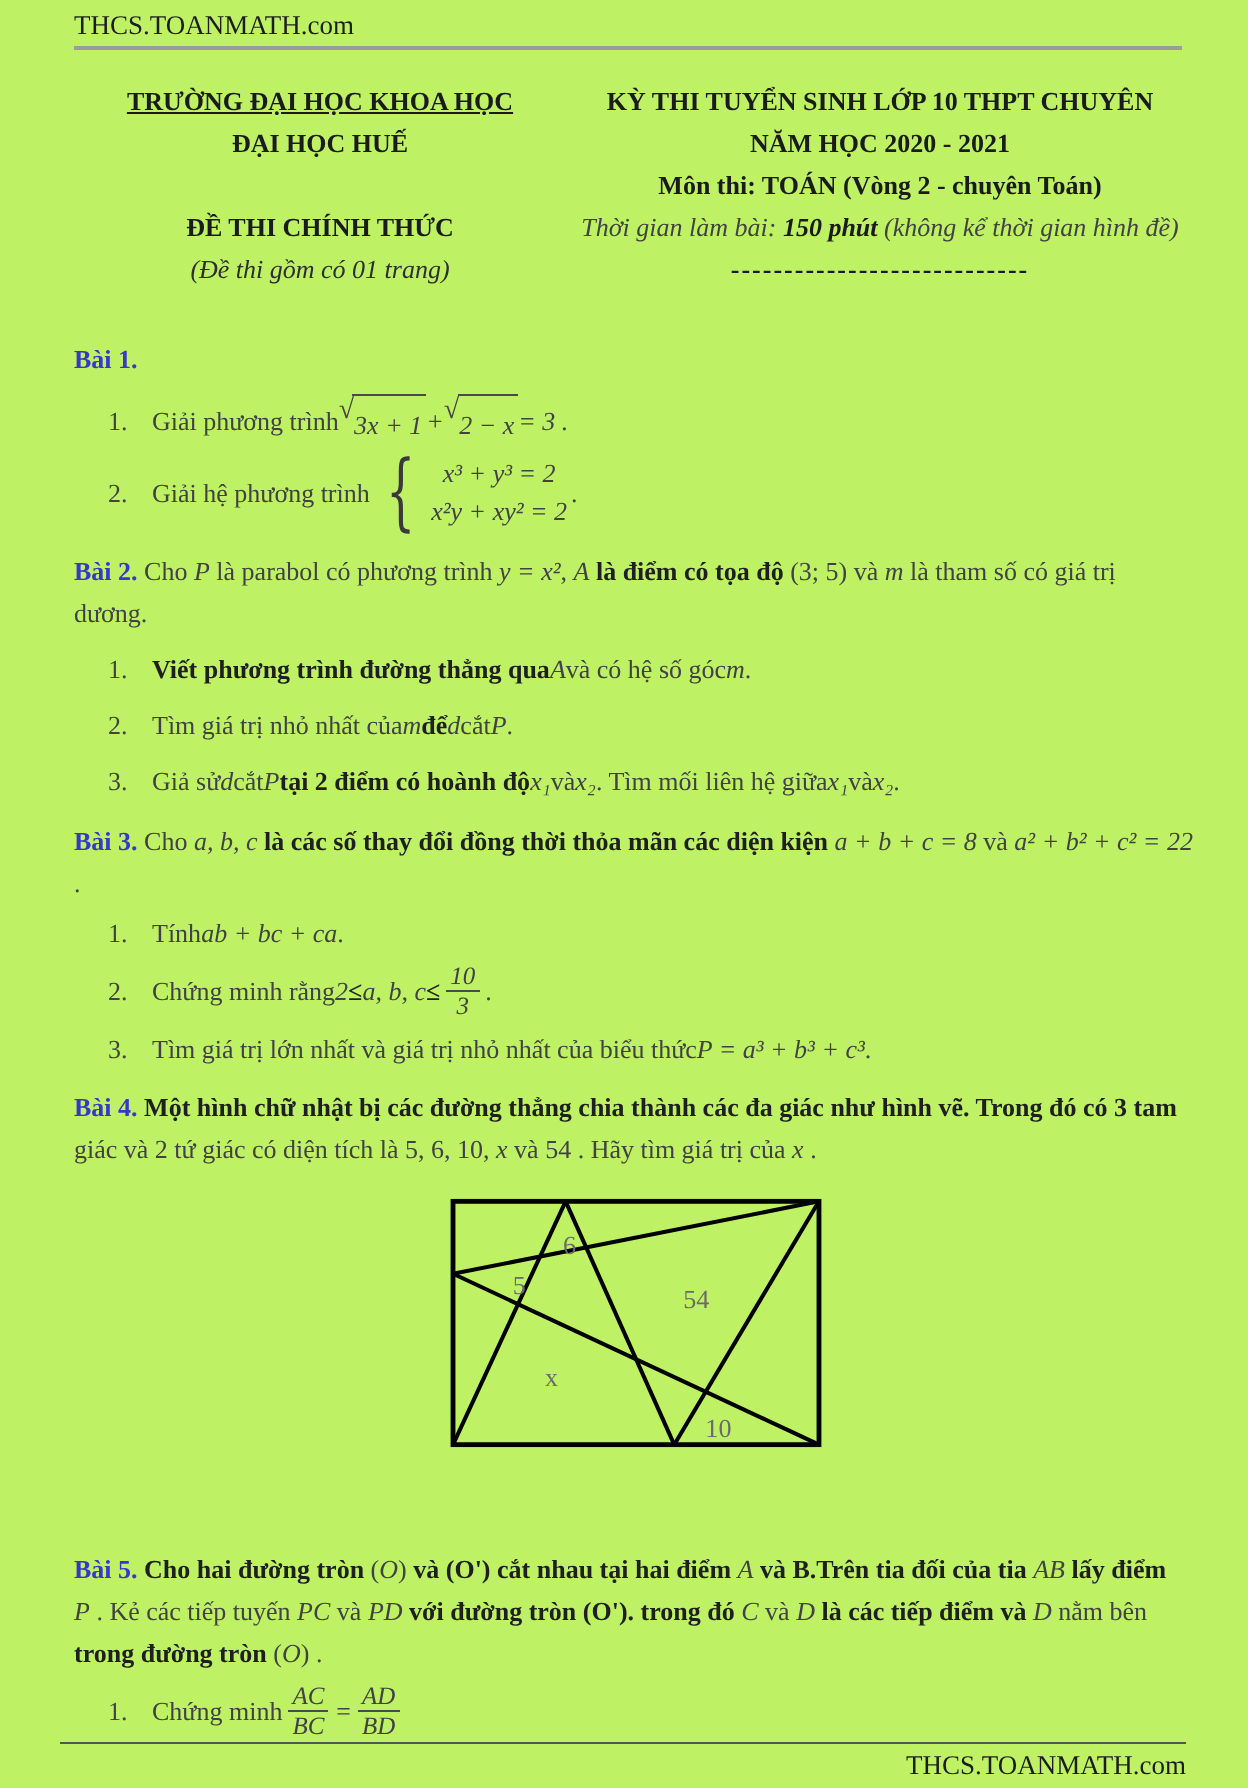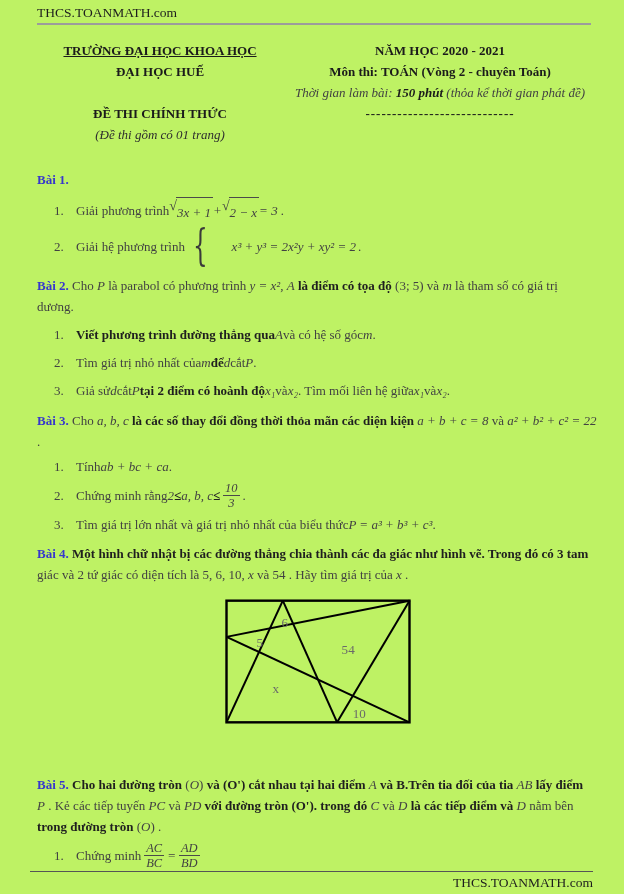--- a/index.html
+++ b/index.html
@@ -30,22 +30,22 @@
   .b{font-weight:bold;color:#1f1f1f;}
   .i{font-style:italic;}
   .bi{font-weight:bold;font-style:italic;color:#1b1b1b;}
   
   .sqrt{white-space:nowrap;display:inline-flex;align-items:flex-start;}
   .radical{display:inline-block;font-size:14px;line-height:17px;}
   .radicand{border-top:1px solid #4a4a4a;font-style:italic;padding:4px 2px 0 1px;margin-left:-1px;}
   .sys{display:inline-flex;align-items:center;vertical-align:middle;margin:0 2px;}
   .brace{font-size:42px;font-weight:200;line-height:38px;color:#3a3a3a;
     font-family:"DejaVu Serif",serif;transform:scaleX(.55);display:inline-block;}
-  .rows{display:inline-flex;flex-direction:row;align-items:center;
-    font-style:italic;line-height:19px;margin-left:18px;}
+  .rows{display:inline-flex;flex-direction:column;align-items:center;
+    font-style:italic;line-height:19px;margin-left:2px;}
   .frac{display:inline-flex;flex-direction:column;align-items:center;vertical-align:middle;
     font-style:italic;line-height:14px;font-size:12.5px;margin:0 3px;}
   .frac .num{border-bottom:1px solid #4a4a4a;padding:0 2px;}
   
   #b1-head{margin-top:24px;}
   #b1-i1{margin-top:7px;}
   #b1-i2{margin-top:4px;}
   #b2-para{margin-top:10px;}
   #b2-i1,#b2-i2,#b2-i3{margin-top:7px;}
   #b3-para{margin-top:9px;}
@@ -72,23 +72,24 @@
 
   <div class="header">
     <div class="h-left">
       <div class="hb hu">TRƯỜNG ĐẠI HỌC KHOA HỌC</div>
       <div class="hb">ĐẠI HỌC HUẾ</div>
       <div class="hspacer"></div>
       <div class="hb">ĐỀ THI CHÍNH THỨC</div>
       <div class="hi">(Đề thi gồm có 01 trang)</div>
     </div>
     <div class="h-right">
+      <div class="hb">KỲ THI TUYỂN SINH LỚP 10 THPT CHUYÊN</div>
       <div class="hb">NĂM HỌC 2020 - 2021</div>
       <div class="hb">Môn thi: TOÁN (Vòng 2 - chuyên Toán)</div>
-      <div><span class="i">Thời gian làm bài: </span><span class="bi">150 phút</span><span class="i"> (thỏa kể thời gian phát đề)</span></div>
+      <div><span class="i">Thời gian làm bài: </span><span class="bi">150 phút</span><span class="i"> (không kể thời gian hình đề)</span></div>
       <div class="dashes">----------------------------</div>
     </div>
   </div>
 
   <div class="content">
 
     <div class="line" id="b1-head">
       <span class="bai">Bài 1.</span>
     </div>
     <div class="item" id="b1-i1">

